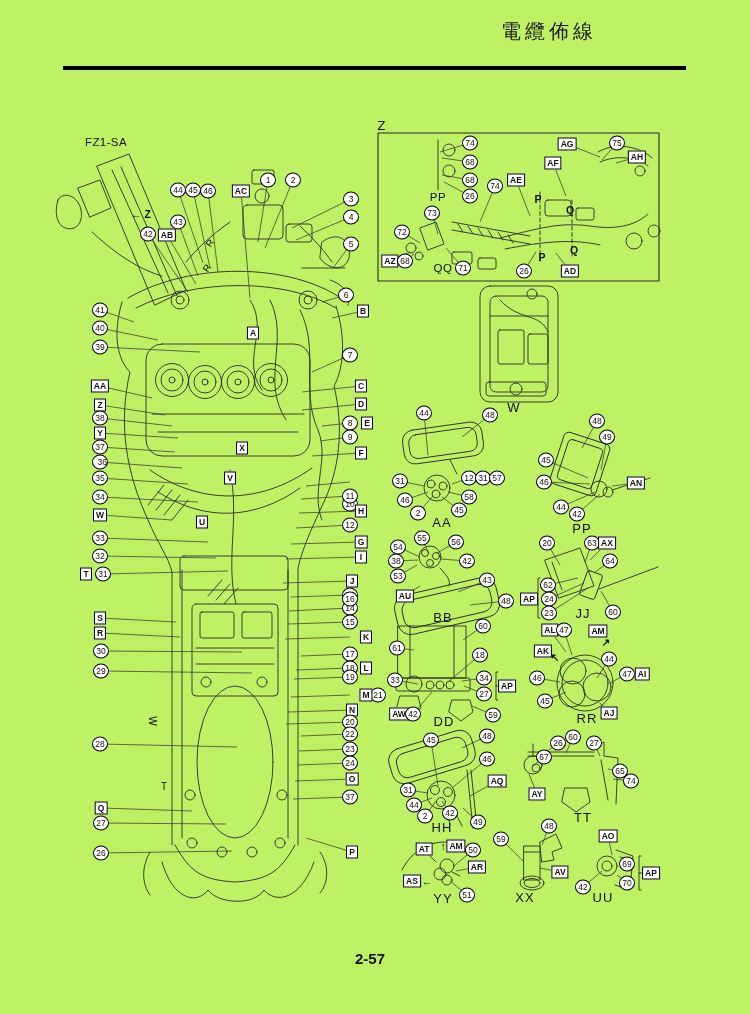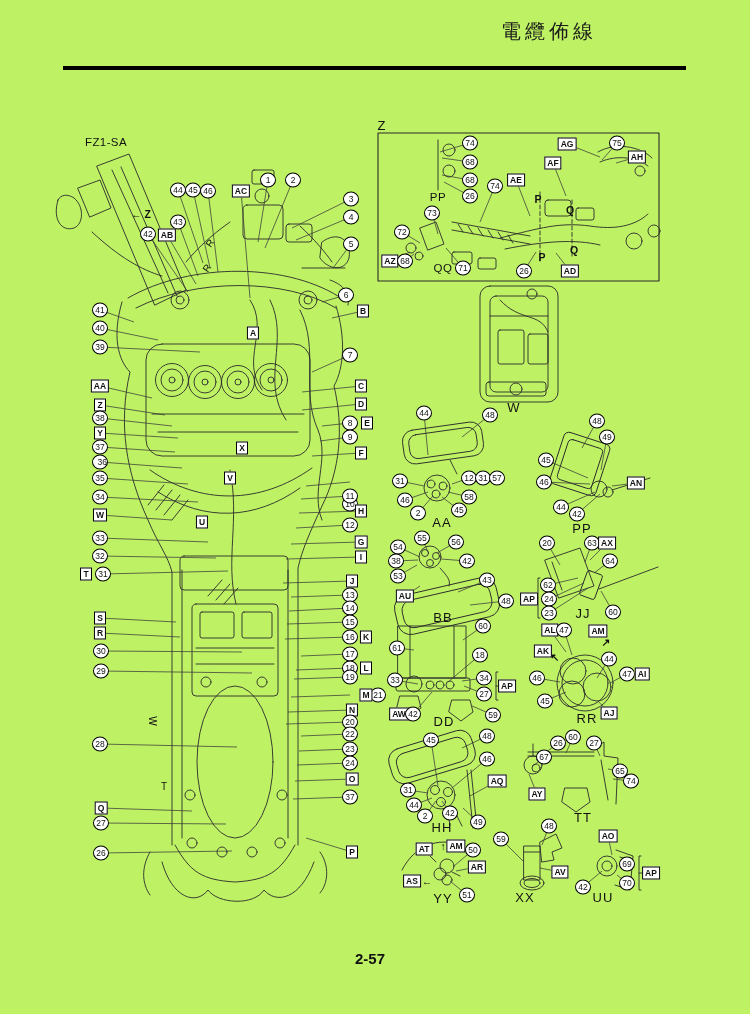--- a/index.html
+++ b/index.html
@@ -423,21 +423,21 @@
       <div class="lc" style="left: 350px; top: 504px;">10</div>
       <div class="lc" style="left: 350px; top: 496px;">11</div>
       <div class="lb" style="left: 361px; top: 511px;">H</div>
       <div class="lc" style="left: 350px; top: 525px;">12</div>
       <div class="lb" style="left: 361px; top: 542px;">G</div>
       <div class="lb" style="left: 361px; top: 557px;">I</div>
       <div class="lb" style="left: 352px; top: 581px;">J</div>
       <div class="lc" style="left: 350px; top: 595px;">13</div>
       <div class="lc" style="left: 350px; top: 608px;">14</div>
       <div class="lc" style="left: 350px; top: 622px;">15</div>
-      <div class="lc" style="left: 350px; top: 637px;">16</div>
+      <div class="lc" style="left: 350px; top: 599px;">16</div>
       <div class="lb" style="left: 366px; top: 637px;">K</div>
       <div class="lc" style="left: 350px; top: 654px;">17</div>
       <div class="lc" style="left: 350px; top: 668px;">18</div>
       <div class="lb" style="left: 366px; top: 668px;">L</div>
       <div class="lc" style="left: 350px; top: 677px;">19</div>
       <div class="lc" style="left: 350px; top: 695px; margin-left: 28px;">21</div>
       <div class="lb" style="left: 366px; top: 695px;">M</div>
       <div class="lb" style="left: 352px; top: 710px;">N</div>
       <div class="lc" style="left: 350px; top: 722px;">20</div>
       <div class="lc" style="left: 350px; top: 734px;">22</div>

